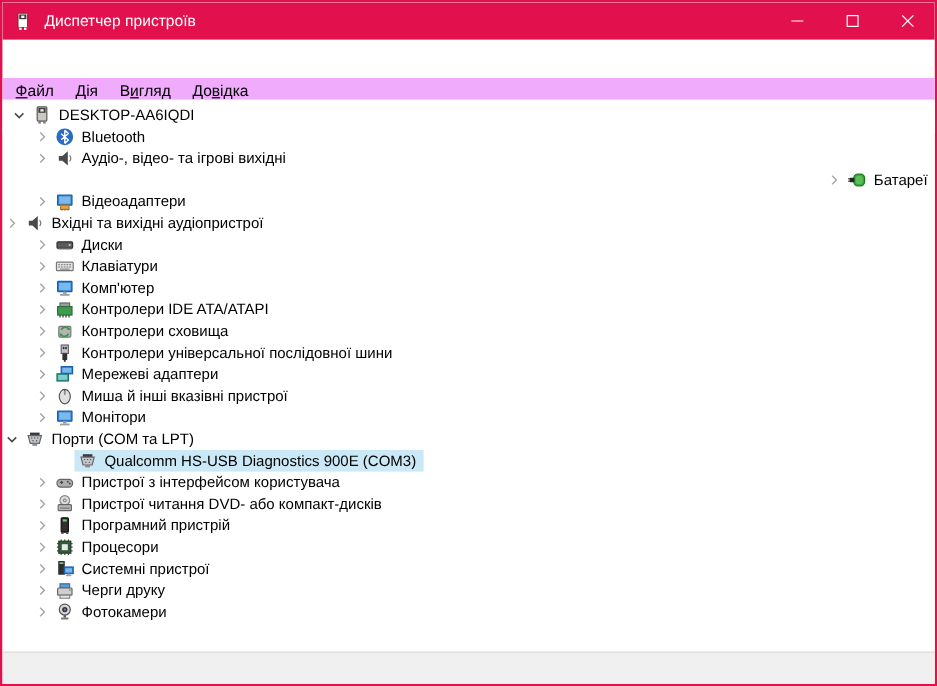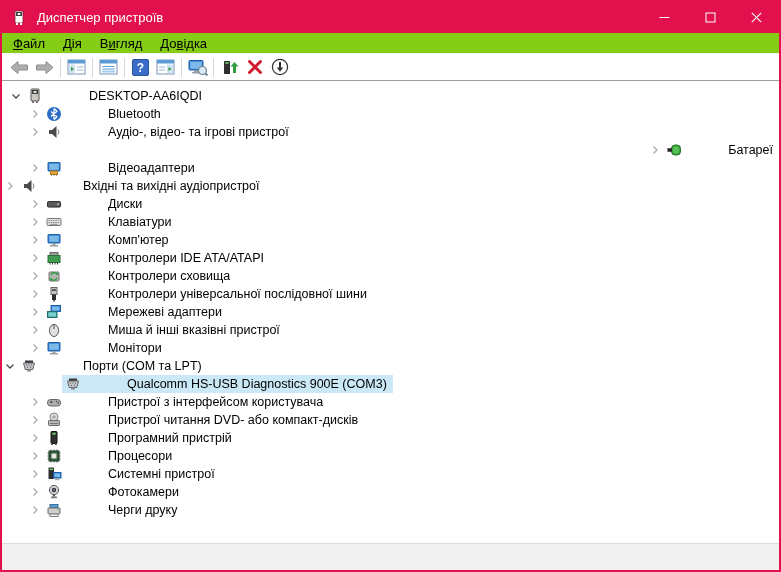--- a/index.html
+++ b/index.html
@@ -13,41 +13,42 @@
     height:31px; background:#E2104C; color:#fff;
     display:flex; align-items:center;
   }
   .appicon { width:16px; height:16px; margin-left:9px; display:flex; }
   .title { font-size:13px; margin-left:10px; flex:1; white-space:nowrap; }
   .controls { display:flex; height:31px; }
   .ctl { width:46px; height:31px; display:flex; align-items:center; justify-content:center; }
   .ctl svg { display:block; }
   
   .menubar {
-    height:21px; background:#84cc16; display:flex; align-items:center;
+    height:21px; background:#f0abfc; display:flex; align-items:center;
     padding-left:2px; font-size:13px; color:#000;
     border-bottom:1px solid #f2f2f2;
+    margin-top:32px;
   }
   .menu-item { padding:2px 9px; cursor:default; }
   .menu-item u { text-decoration:underline; }
   
   .toolbar {
     height:27px; display:flex; align-items:center; padding-left:5px;
     border-bottom:1px solid #9e9e9e; background:#fff;
   }
   .tbtn { width:25px; height:23px; display:flex; align-items:center; justify-content:center; }
   .tsep { width:1px; height:19px; background:#d6d6d6; margin:0 3px; }
   
   .tree {
     position:absolute; top:81px; left:0; right:0; bottom:27px;
     background:#fff; padding-top:4px; font-size:12.5px; color:#000; overflow:hidden;
   }
   .trow { height:18px; display:flex; align-items:center; white-space:nowrap; }
   .chev { width:16px; height:16px; flex:0 0 16px; display:flex; align-items:center; justify-content:center; }
-  .selwrap { display:flex; align-items:center; height:18px; padding:0 3px 0 0;gap:40px; }
+  .selwrap { display:flex; align-items:center; height:18px; padding:0 3px 0 0; }
   .selwrap.selected { background:#CBE8F6; }
   .ticon { width:16px; height:16px; flex:0 0 16px; display:flex; align-items:center; justify-content:center; margin-right:6px; margin-left:3px; }
   .tlabel { padding-right:3px; }
   
   .statusbar {
     position:absolute; bottom:0; left:0; right:0; height:27px;
     background:#F0F0F0; border-top:1px solid #dcdcdc;
   }
 </style>
 </head>
@@ -235,21 +236,21 @@
             <polyline points="6.5,4.5 10,8 6.5,11.5" fill="none" stroke="#a6a6a6" stroke-width="1.2"></polyline>
           </svg>
         </span>
         <span class="selwrap">
           <span class="ticon">
             <svg width="16" height="16" viewBox="0 0 16 16">
               <polygon points="3,6 6,6 10.5,2 10.5,14 6,10 3,10" fill="#4a4a4a"></polygon>
               <path d="M12 5.5 A4 4 0 0 1 12 10.5" stroke="#7a7a7a" fill="none" stroke-width="1"></path>
             </svg>
           </span>
-          <span class="tlabel">Аудіо-, відео- та ігрові пристрої</span>
+          <span class="tlabel">Аудіо-, відео- та ігрові вихідні</span>
         </span>
       </div>
       <div class="trow" style="padding-left: 25px; justify-content: flex-end;">
         <span class="chev">
           <svg width="16" height="16" viewBox="0 0 16 16">
             <polyline points="6.5,4.5 10,8 6.5,11.5" fill="none" stroke="#a6a6a6" stroke-width="1.2"></polyline>
           </svg>
         </span>
         <span class="selwrap">
           <span class="ticon">
@@ -627,43 +628,43 @@
       </div>
       <div class="trow" style="padding-left: 25px;">
         <span class="chev">
           <svg width="16" height="16" viewBox="0 0 16 16">
             <polyline points="6.5,4.5 10,8 6.5,11.5" fill="none" stroke="#a6a6a6" stroke-width="1.2"></polyline>
           </svg>
         </span>
         <span class="selwrap">
           <span class="ticon">
             <svg width="16" height="16" viewBox="0 0 16 16">
+              <rect x="4" y="2.5" width="8" height="3.5" fill="#5b9bd5" stroke="#3a6f9e"></rect>
+              <rect x="2" y="6" width="12" height="6" rx="0.8" fill="#cfcfcf" stroke="#666"></rect>
+              <rect x="4" y="12" width="8" height="2.5" fill="#e8e8e8" stroke="#888"></rect>
+              <circle cx="12.2" cy="7.6" r="0.7" fill="#4caf50"></circle>
+            </svg>
+          </span>
+          <span class="tlabel">Черги друку</span>
+        </span>
+      </div>
+      <div class="trow" style="padding-left: 25px;">
+        <span class="chev">
+          <svg width="16" height="16" viewBox="0 0 16 16">
+            <polyline points="6.5,4.5 10,8 6.5,11.5" fill="none" stroke="#a6a6a6" stroke-width="1.2"></polyline>
+          </svg>
+        </span>
+        <span class="selwrap">
+          <span class="ticon">
+            <svg width="16" height="16" viewBox="0 0 16 16">
               <circle cx="8" cy="6" r="4.6" fill="#d5d5d5" stroke="#555"></circle>
               <circle cx="8" cy="6" r="2.2" fill="#333"></circle>
               <circle cx="8" cy="6" r="0.9" fill="#6a8cb5"></circle>
               <rect x="7" y="10.6" width="2" height="2" fill="#555"></rect>
               <rect x="4.8" y="12.6" width="6.4" height="1.6" rx="0.8" fill="#777"></rect>
             </svg>
           </span>
           <span class="tlabel">Фотокамери</span>
         </span>
       </div>
-      <div class="trow" style="padding-left: 25px;">
-        <span class="chev">
-          <svg width="16" height="16" viewBox="0 0 16 16">
-            <polyline points="6.5,4.5 10,8 6.5,11.5" fill="none" stroke="#a6a6a6" stroke-width="1.2"></polyline>
-          </svg>
-        </span>
-        <span class="selwrap">
-          <span class="ticon">
-            <svg width="16" height="16" viewBox="0 0 16 16">
-              <rect x="4" y="2.5" width="8" height="3.5" fill="#5b9bd5" stroke="#3a6f9e"></rect>
-              <rect x="2" y="6" width="12" height="6" rx="0.8" fill="#cfcfcf" stroke="#666"></rect>
-              <rect x="4" y="12" width="8" height="2.5" fill="#e8e8e8" stroke="#888"></rect>
-              <circle cx="12.2" cy="7.6" r="0.7" fill="#4caf50"></circle>
-            </svg>
-          </span>
-          <span class="tlabel">Черги друку</span>
-        </span>
-      </div>
     </div>
   <div class="statusbar"></div>
 </div>
 
 </body></html>

